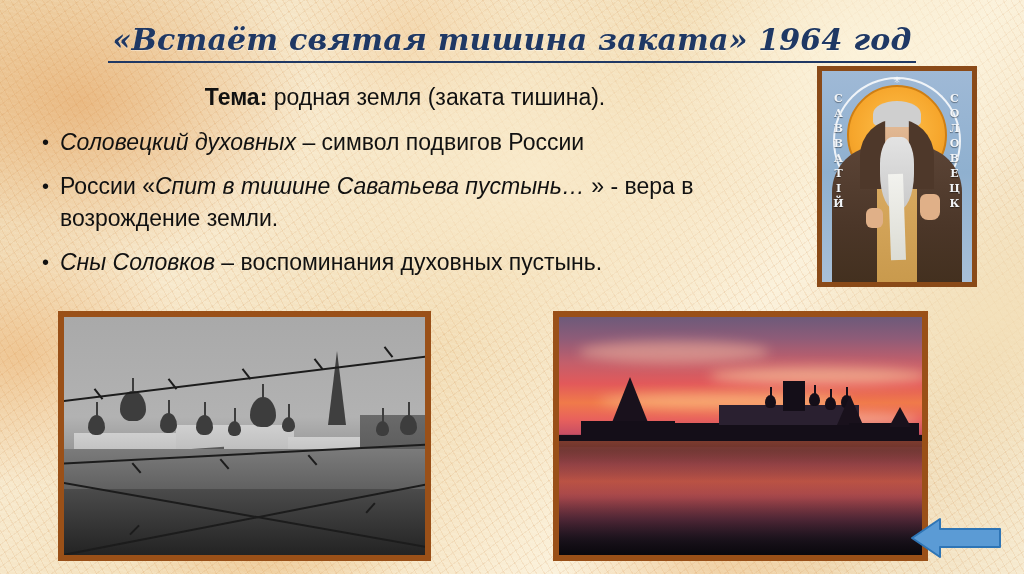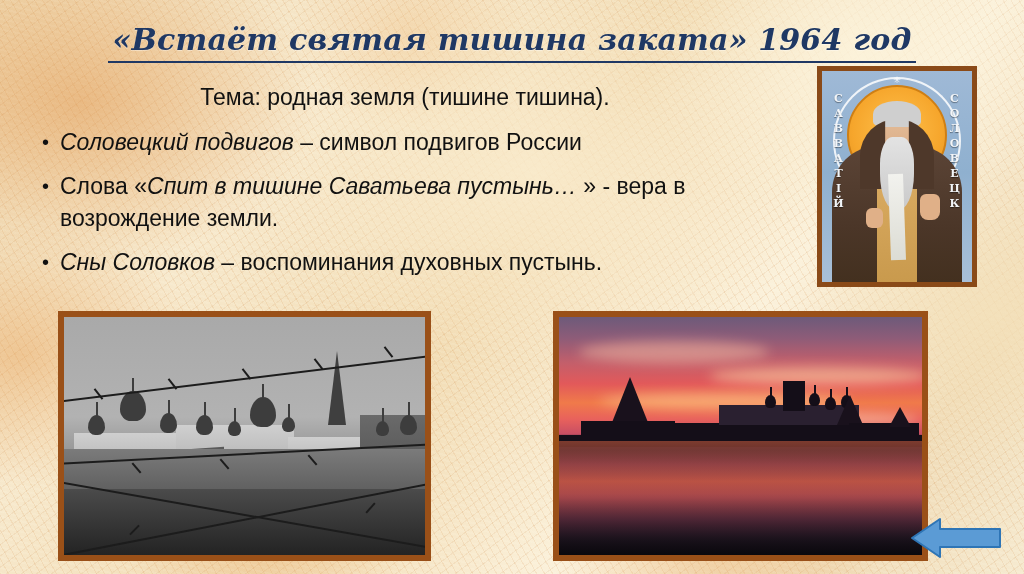--- a/index.html
+++ b/index.html
@@ -60,21 +60,21 @@
   .theme-line {
     position: absolute;
     left: 0;
     top: 82px;
     width: 810px;
     text-align: center;
     font-size: 23px;
     line-height: 30px;
     color: #111111;
   }
-  .theme-label { font-weight: 400; }
+  .theme-label { font-weight: 700; }
 
   .bullets {
     position: absolute;
     left: 42px;
     top: 126px;
     width: 740px;
   }
   .bullet-row {
     display: flex;
     align-items: flex-start;
@@ -408,33 +408,33 @@
 </head>
 <body>
 
 <div id="slide">
 
   <div class="title-wrap">
     <span class="title-text">«Встаёт святая тишина заката»  1964 год</span>
   </div>
 
   <div class="theme-line">
-    <span class="theme-label">Тема:</span><span> родная земля (тишине тишина).</span>
+    <span class="theme-label">Тема:</span><span> родная земля (заката тишина).</span>
   </div>
 
   <div class="bullets">
 
     <div class="bullet-row">
       <span class="bullet-dot">•</span>
-      <span class="bullet-body"><span class="it">Соловецкий подвигов</span><span> – символ подвигов России</span></span>
+      <span class="bullet-body"><span class="it">Соловецкий духовных</span><span> – символ подвигов России</span></span>
     </div>
 
     <div class="bullet-row">
       <span class="bullet-dot">•</span>
-      <span class="bullet-body"><span>Слова «</span><span class="it">Спит в тишине Саватьева пустынь…</span><span> » - вера в возрождение земли.</span></span>
+      <span class="bullet-body"><span>России «</span><span class="it">Спит в тишине Саватьева пустынь…</span><span> » - вера в возрождение земли.</span></span>
     </div>
 
     <div class="bullet-row">
       <span class="bullet-dot">•</span>
       <span class="bullet-body"><span class="it">Сны Соловков</span><span> – воспоминания духовных пустынь.</span></span>
     </div>
 
   </div>
 
   <div class="saint-frame">

